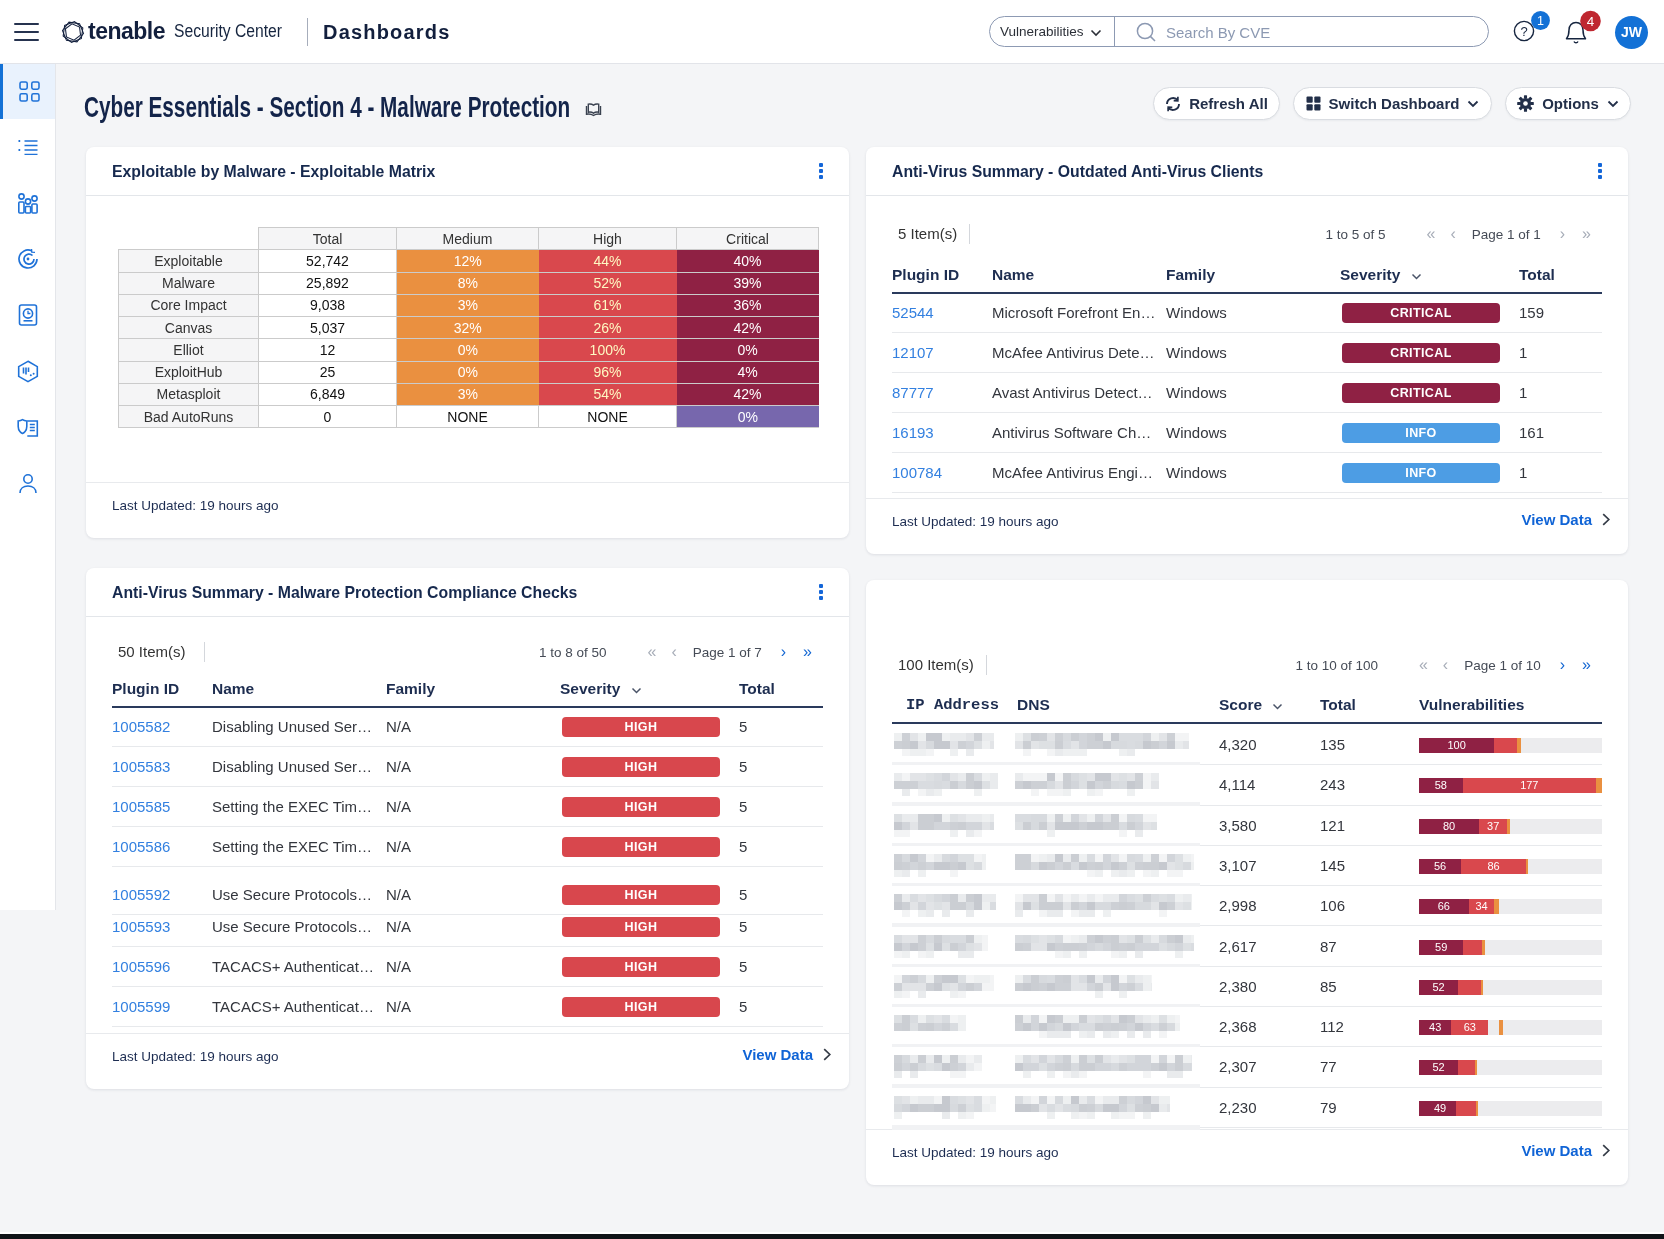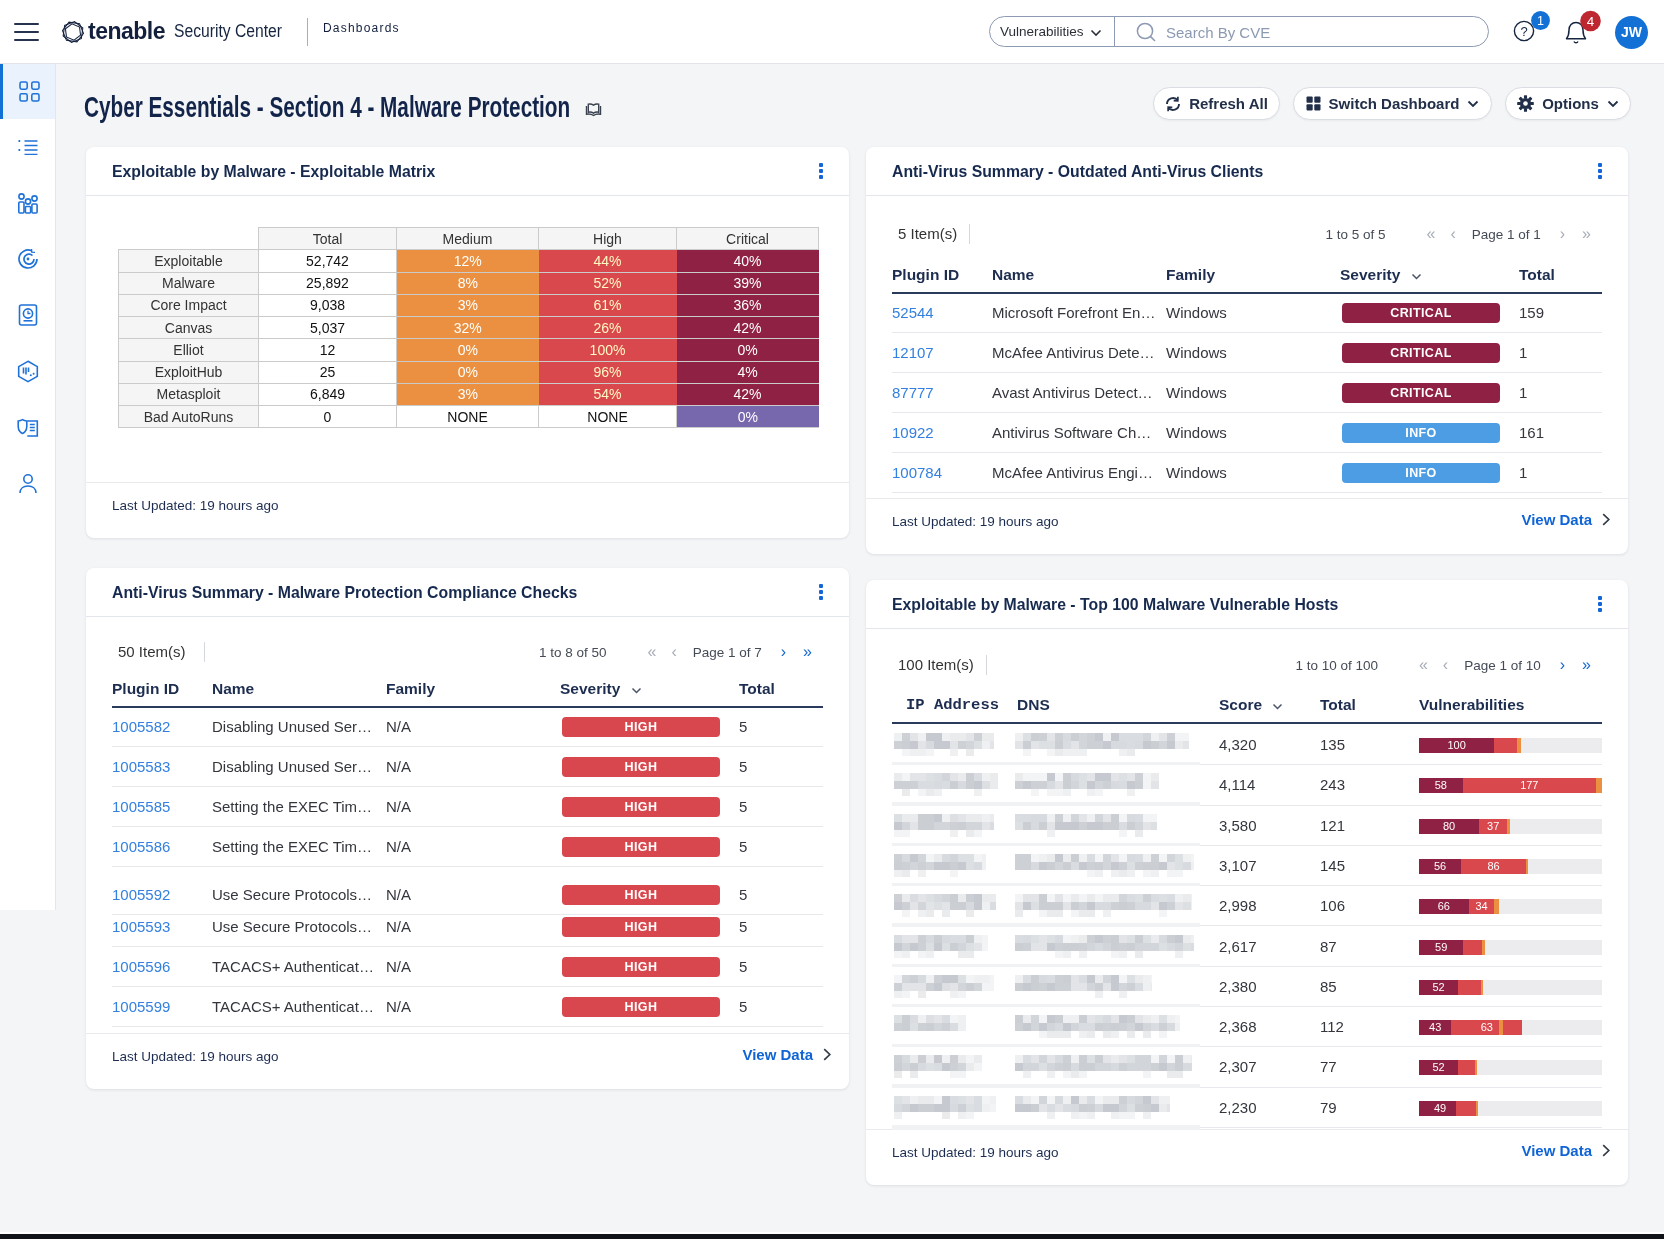--- a/index.html
+++ b/index.html
@@ -7,21 +7,21 @@
 body { font-family:"Liberation Sans", sans-serif; background:#f4f5f7; position:relative; }
 
 
 #nav { position:absolute; left:0; top:0; width:1664px; height:64px; background:#fff; border-bottom:1px solid #e2e4e9; z-index:20; }
 #burger { position:absolute; left:14px; top:23px; width:25px; height:18px; }
 #burger div { height:2.2px; background:#26334f; border-radius:2px; margin-bottom:5.6px; }
 #logomark { position:absolute; left:61px; top:20px; }
 #brand { position:absolute; left:88px; top:18px; font-size:23px; font-weight:bold; color:#121f3d; letter-spacing:-0.5px; }
 #brand .sc { position:absolute; left:86px; top:3px; font-weight:normal; font-size:18px; letter-spacing:0; color:#16253f; transform:scaleX(0.87); transform-origin:left top; }
 #navsep { position:absolute; left:307px; top:18px; width:1px; height:28px; background:#a6adbb; }
-#navdash { position:absolute; left:323px; top:21px; font-size:12px; font-weight:normal; color:#121f3d; letter-spacing:1.2px; }
+#navdash { position:absolute; left:323px; top:21px; font-size:20px; font-weight:bold; color:#121f3d; letter-spacing:1.2px; }
 
 
 #search { position:absolute; left:989px; top:16px; width:500px; height:31px; border:1px solid #8d9ab3; border-radius:16px; background:#fff; }
 #search .vul { position:absolute; left:10px; top:7px; font-size:13.5px; color:#2c3038; }
 #search .vchev { position:absolute; left:100px; top:12px; }
 #search .sdiv { position:absolute; left:124px; top:0; width:1px; height:29px; background:#8d9ab3; }
 #search .ph { position:absolute; left:176px; top:6.5px; font-size:15px; color:#8c99b2; }
 #helpwrap { position:absolute; left:1512px; top:9px; width:40px; height:44px; }
 #bellwrap { position:absolute; left:1563px; top:9px; width:40px; height:44px; }
 #avatar { position:absolute; left:1615px; top:16px; width:33px; height:33px; border-radius:50%; background:#1371d6; color:#fff; font-weight:bold; font-size:14px; text-align:center; line-height:33px; }
@@ -384,21 +384,21 @@
       <span class="cell" style="left:627px;">1</span>
     </div>
     <div class="trow" style="top: 226px;">
       <span class="cell link" style="left:0;">87777</span>
       <span class="cell" style="left:100px;">Avast Antivirus Detect…</span>
       <span class="cell" style="left:274px;">Windows</span>
       <span class="sev crit" style="left:450px;">CRITICAL</span>
       <span class="cell" style="left:627px;">1</span>
     </div>
     <div class="trow" style="top: 266px;">
-      <span class="cell link" style="left:0;">10922</span>
+      <span class="cell link" style="left:0;">16193</span>
       <span class="cell" style="left:100px;">Antivirus Software Ch…</span>
       <span class="cell" style="left:274px;">Windows</span>
       <span class="sev info" style="left:450px;">INFO</span>
       <span class="cell" style="left:627px;">161</span>
     </div>
     <div class="trow" style="top: 306px;">
       <span class="cell link" style="left:0;">100784</span>
       <span class="cell" style="left:100px;">McAfee Antivirus Engi…</span>
       <span class="cell" style="left:274px;">Windows</span>
       <span class="sev info" style="left:450px;">INFO</span>
@@ -496,28 +496,20 @@
     <div class="trow" style="top: 419px;">
       <span class="cell link" style="left:0;">1005599</span>
       <span class="cell" style="left:100px;">TACACS+ Authenticat…</span>
       <span class="cell" style="left:274px;">N/A</span>
       <span class="sev high" style="left:450px;">HIGH</span>
       <span class="cell" style="left:627px;">5</span>
     </div>
   </div>
 
 <div class="card" id="c4" style="left:866px; top:580px; width:762px; height:605px;">
-  <div class="chead">
-      <div class="ctitle">Exploitable by Malware - Top 100 Malware Vulnerable Hosts</div>
-      <div class="kebab">
-        <div></div>
-        <div></div>
-        <div></div>
-      </div>
-    </div>
   <div class="tbar">
     <span class="items">100 Item(s)</span>
       <div class="tdiv" style="left:94px;"></div>
     <div class="pag">
         <span class="rng">1 to 10 of 100</span>
         <span class="arr">«</span>
         <span class="arr" style="margin-left:15px;">‹</span>
         <span class="ptxt" style="margin-left:16px;">Page 1 of 10</span>
         <span class="arr on" style="margin-left:19px;">›</span>
         <span class="arr on" style="margin-left:17px;">»</span>
@@ -1261,21 +1253,21 @@
           <rect x="144" y="16" width="8" height="7" fill="#f3f4f5"></rect>
           <rect x="152" y="0" width="8" height="8" fill="#eef0f1"></rect>
           <rect x="152" y="8" width="8" height="8" fill="#d7dade"></rect>
           <rect x="160" y="0" width="8" height="8" fill="#f3f4f5"></rect>
           <rect x="160" y="8" width="8" height="8" fill="#eef0f1"></rect>
         </svg></div>
    <span class="cell" style="left:327px;">2,368</span>
       <span class="cell" style="left:428px;">112</span>
    <div class="vbar" style="left:527px;">
      <div style="left:0; width:32.382716049382715px; background:#8f2144;">43</div>
-     <div style="left:32.382716049382715px; width:71px; background:#d9484d;">63</div>
+     <div style="left:32.382716049382715px; width:37px; background:#d9484d;">63</div>
      <div style="left:79.82716049382717px; width:4.518518518518519px; background:#ea9040;"></div>
    </div>
     </div>
     <div class="trow" style="top: 467.4px; height: 40.3px;">
       <div class="wcover"></div>
    <div class="pixw" style="left:2px;"><svg width="88" height="23" viewBox="0 0 88 23">
           <rect x="0" y="0" width="8" height="8" fill="#cdd0d5"></rect>
           <rect x="0" y="8" width="8" height="8" fill="#cbced3"></rect>
           <rect x="0" y="16" width="8" height="7" fill="#e9ebed"></rect>
           <rect x="8" y="0" width="8" height="8" fill="#d7dade"></rect>

